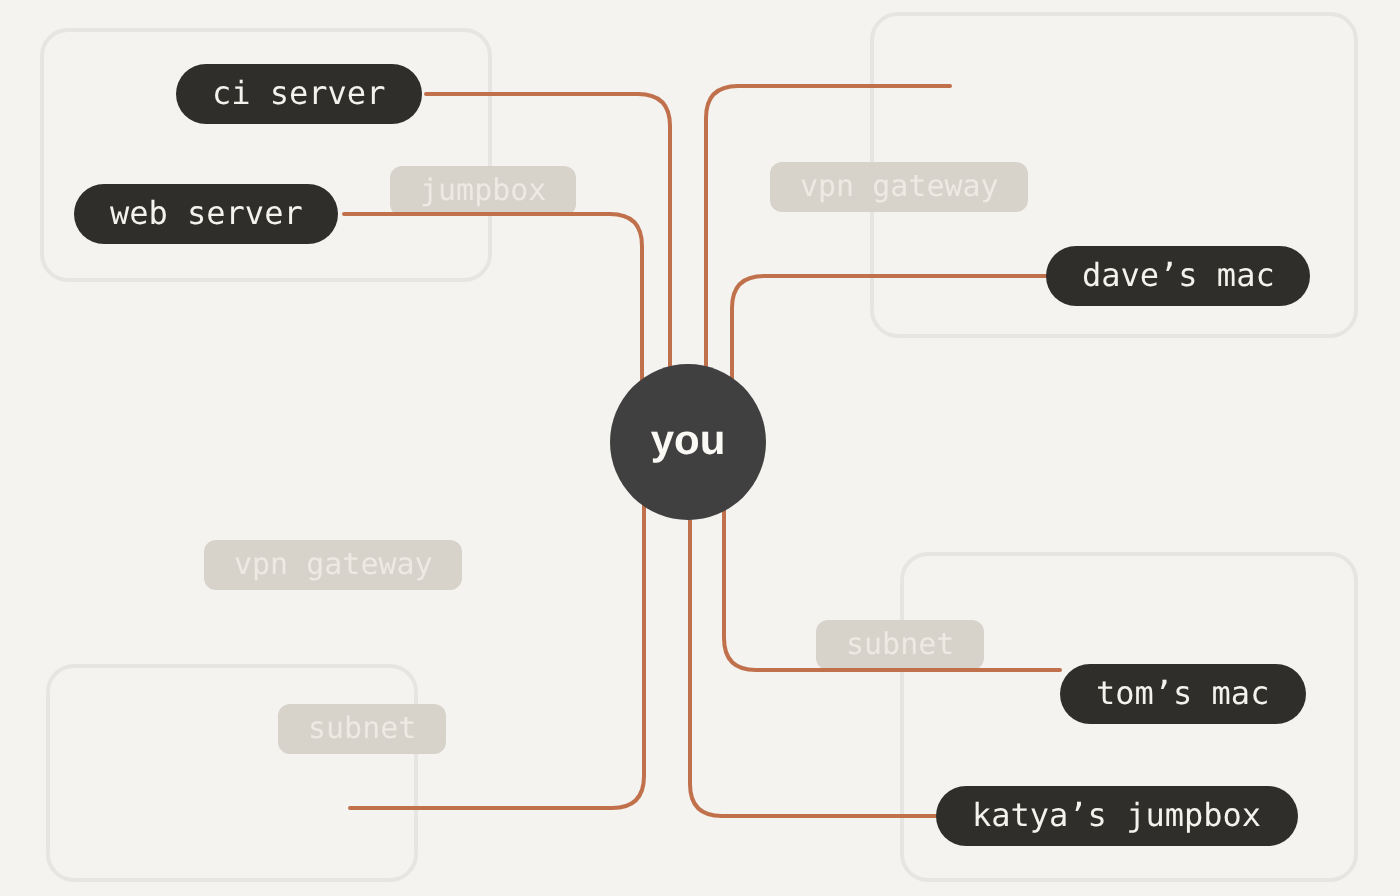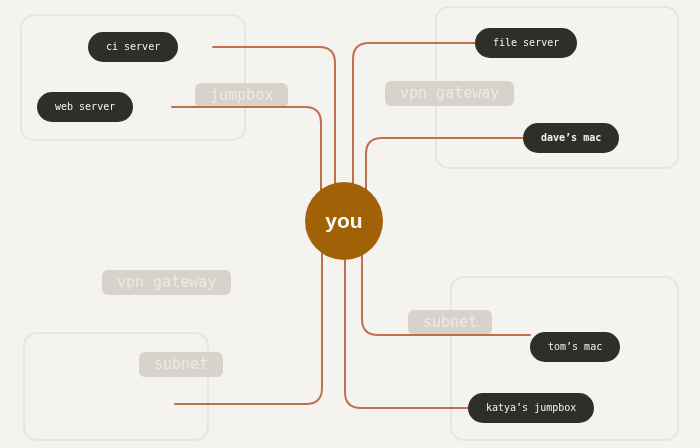--- a/index.html
+++ b/index.html
@@ -42,42 +42,42 @@
   .glabel-subnet-left{left:139px;top:352px;}
   .glabel-subnet-right{left:408px;top:310px;}
   
   svg.lines{position:absolute;left:0;top:0;z-index:3;}
   svg.lines path{fill:none;stroke:#c0714c;stroke-width:2;stroke-linecap:round;}
   
   .node{
     position:absolute;
     background:#2f2e2b;
     color:#f4f2ec;
-    font-size:10px;
+    font-size:16px;
     height:30px;
     line-height:30px;
     border-radius:16px;
     padding:0 18px;
     white-space:nowrap;
     z-index:4;
   }
   .node-ci{left:88px;top:32px;}
   .node-web{left:37px;top:92px;}
   .node-file{left:475px;top:28px;}
-  .node-dave{left:523px;top:123px;font-weight:bold;}
+  .node-dave{left:523px;top:123px;}
   .node-git{left:40px;top:389px;}
   .node-tom{left:530px;top:332px;}
   .node-katya{left:468px;top:393px;}
   
   .you{
     position:absolute;
     left:305px;top:182px;
     width:78px;height:78px;
     border-radius:50%;
-    background:#a16207;
+    background:#404040;
     color:#fbf9f5;
     display:flex;align-items:center;justify-content:center;
     font-family:"Liberation Sans","DejaVu Sans",sans-serif;
     font-weight:bold;
     font-size:21px;
     z-index:5;
   }
 </style>
 </head>
 <body>
@@ -100,20 +100,19 @@
     <path d="M172 107 H305 Q321 107 321 123 V225"></path>
     <path d="M475 43 H369 Q353 43 353 59 V225"></path>
     <path d="M523 138 H382 Q366 138 366 154 V225"></path>
     <path d="M175 404 H306 Q322 404 322 388 V218"></path>
     <path d="M530 335 H378 Q362 335 362 319 V218"></path>
     <path d="M468 408 H361 Q345 408 345 392 V218"></path>
   </svg>
 
   <div class="node node-ci">ci server</div>
   <div class="node node-web">web server</div>
-  <div class="node node-file">file server</div>
   <div class="node node-dave">dave’s mac</div>
   <div class="node node-tom">tom’s mac</div>
   <div class="node node-katya">katya’s jumpbox</div>
 
   <div class="you">you</div>
 
 </div>
 
 </body></html>

